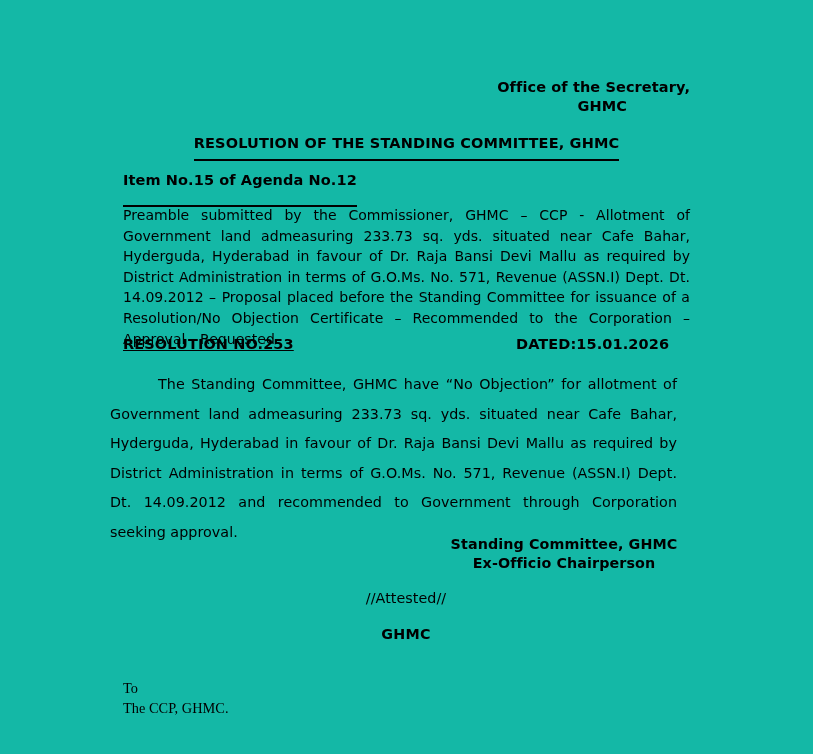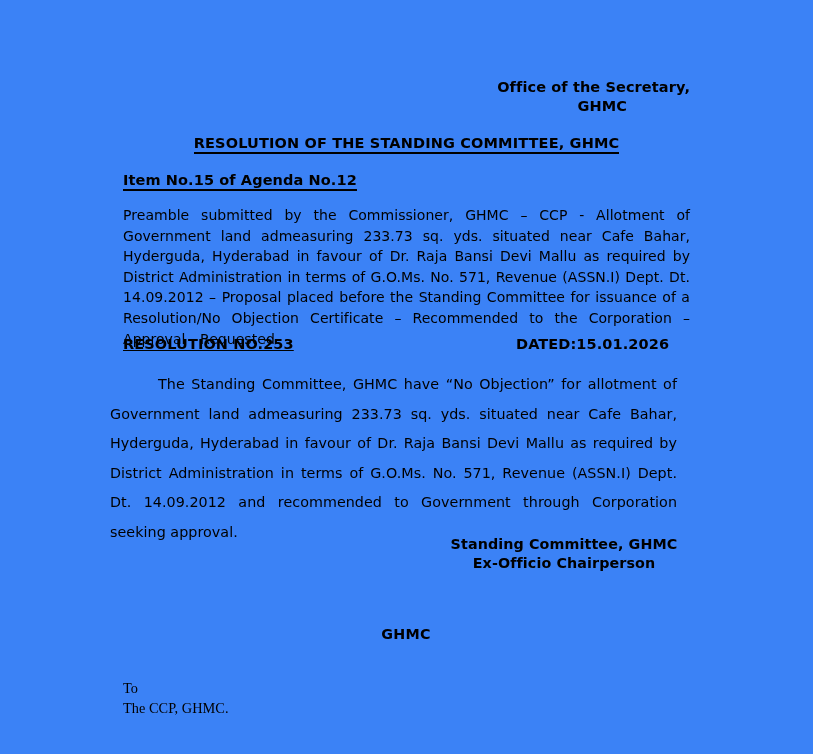--- a/index.html
+++ b/index.html
@@ -11,21 +11,21 @@
     width: 813px;
     height: 754px;
     font-family: "DejaVu Sans", sans-serif;
     color: #000000;
     -webkit-font-smoothing: antialiased;
   }
   .page {
     position: relative;
     width: 813px;
     height: 754px;
-    background: #3b82f6;
+    background: #14b8a6;
     box-sizing: border-box;
   }
 
   
   .header-block {
     position: absolute;
     left: 123px;
     top: 78px;
     width: 567px;
     text-align: right;
@@ -49,35 +49,35 @@
     left: 123px;
     top: 135px;
     width: 567px;
     text-align: center;
     font-weight: bold;
     font-size: 14.5px;
     letter-spacing: 0.15px;
   }
   .doc-title span {
     border-bottom: 2px solid #000;
-    padding-bottom: 1px;
+    padding-bottom: 8px;
   }
 
   
   .item-line {
     position: absolute;
     left: 123px;
     top: 172px;
     font-weight: bold;
     font-size: 14.5px;
     letter-spacing: 0.1px;
   }
   .item-line span {
     border-bottom: 2px solid #000;
-    padding-bottom: 1px;
+    padding-bottom: 17px;
   }
 
   
   .preamble {
     position: absolute;
     left: 123px;
     top: 205px;
     width: 567px;
     text-align: justify;
     text-align-last: left;
@@ -203,20 +203,21 @@
     <div class="res-dated">DATED:15.01.2026</div>
   </div>
 
   <div class="res-body">The Standing Committee, GHMC have “No Objection” for allotment of Government land admeasuring 233.73 sq. yds. situated near Cafe Bahar, Hyderguda, Hyderabad in favour of Dr. Raja Bansi Devi Mallu as required by District Administration in terms of G.O.Ms. No. 571, Revenue (ASSN.I) Dept. Dt. 14.09.2012 and recommended to Government through Corporation seeking approval.</div>
 
   <div class="sign-block">
     <span class="sign-line">Standing Committee, GHMC</span>
     <span class="sign-line">Ex-Officio Chairperson</span>
   </div>
 
+  <div class="attested">//Attested//</div>
 
   <div class="secretary-block">
     <span>GHMC</span>
   </div>
 
   <div class="footer-to">
     <span>To</span>
     <span>The CCP, GHMC.</span>
   </div>
 

